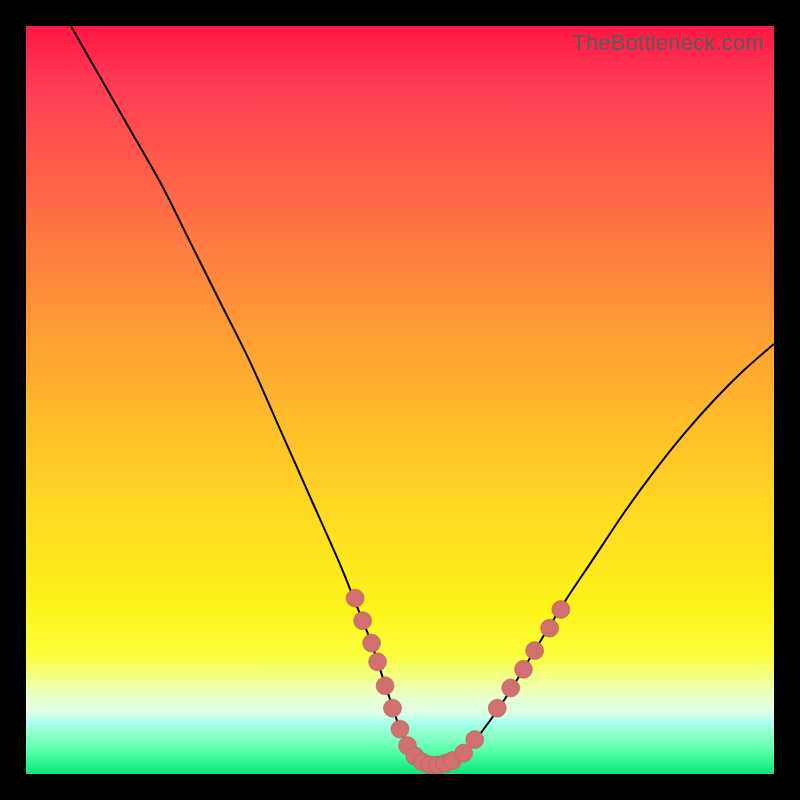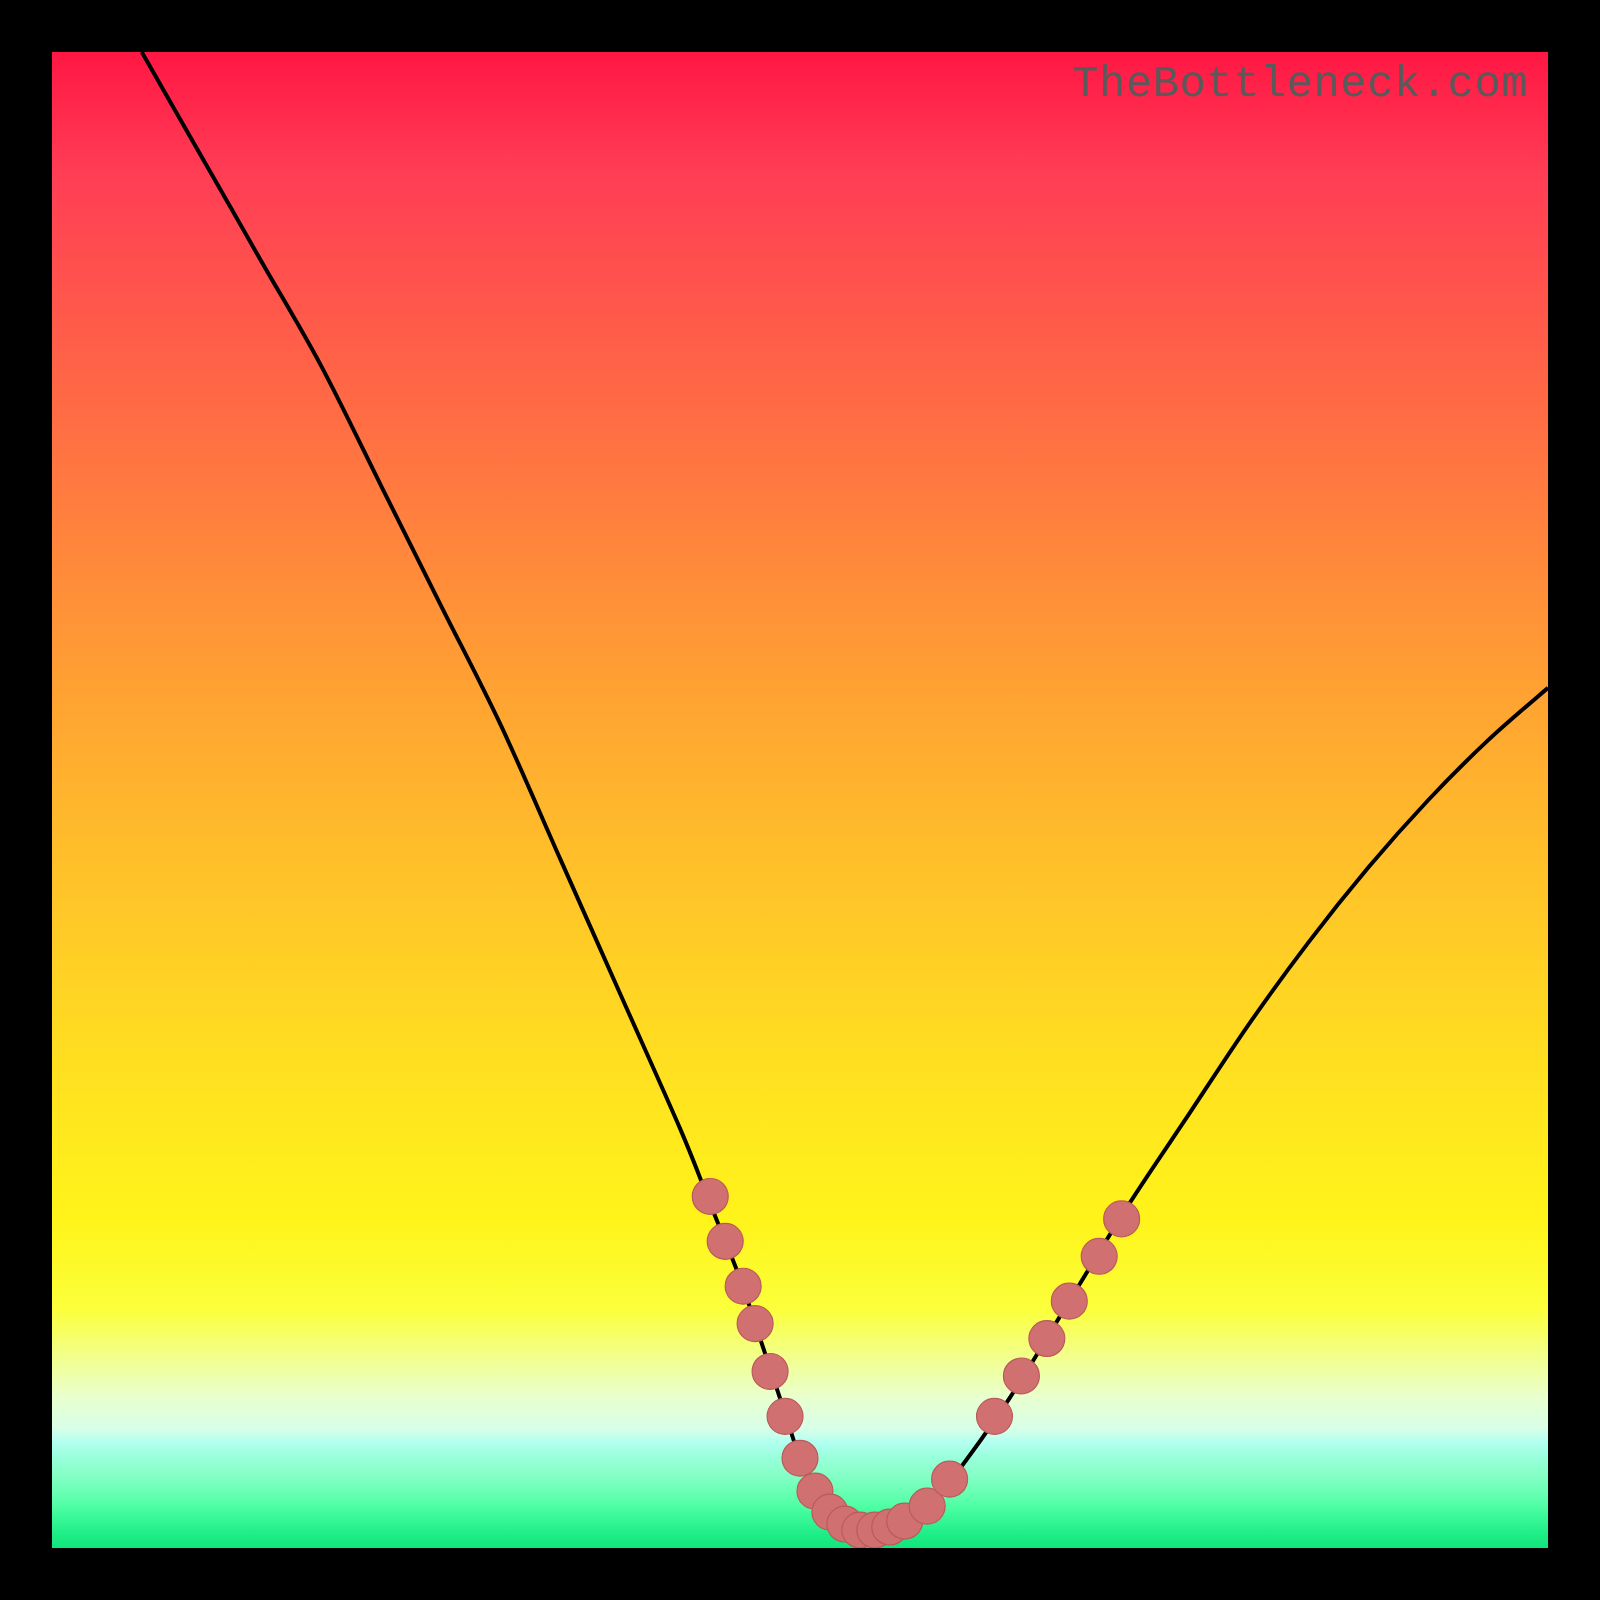--- a/index.html
+++ b/index.html
@@ -41,21 +41,20 @@
     overflow: hidden;
   }
   .watermark {
     position: absolute;
     top: 4px;
     right: 10px;
     font-size: 22px;
     font-weight: 500;
     color: #5a5a5a;
     letter-spacing: 0.2px;
-    font-family: Liberation Mono, monospace;
   }
   svg.plot {
     position: absolute;
     left: 0;
     top: 0;
     width: 748px;
     height: 748px;
   }
   .curve {
     fill: none;

